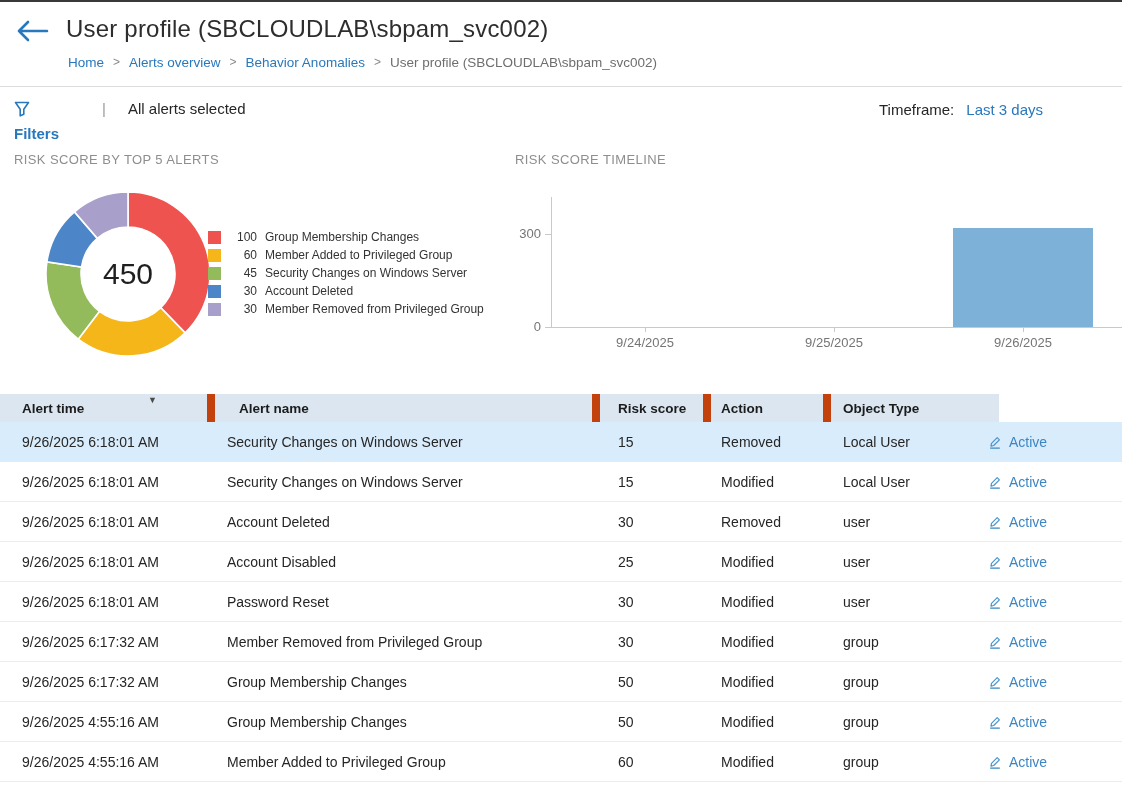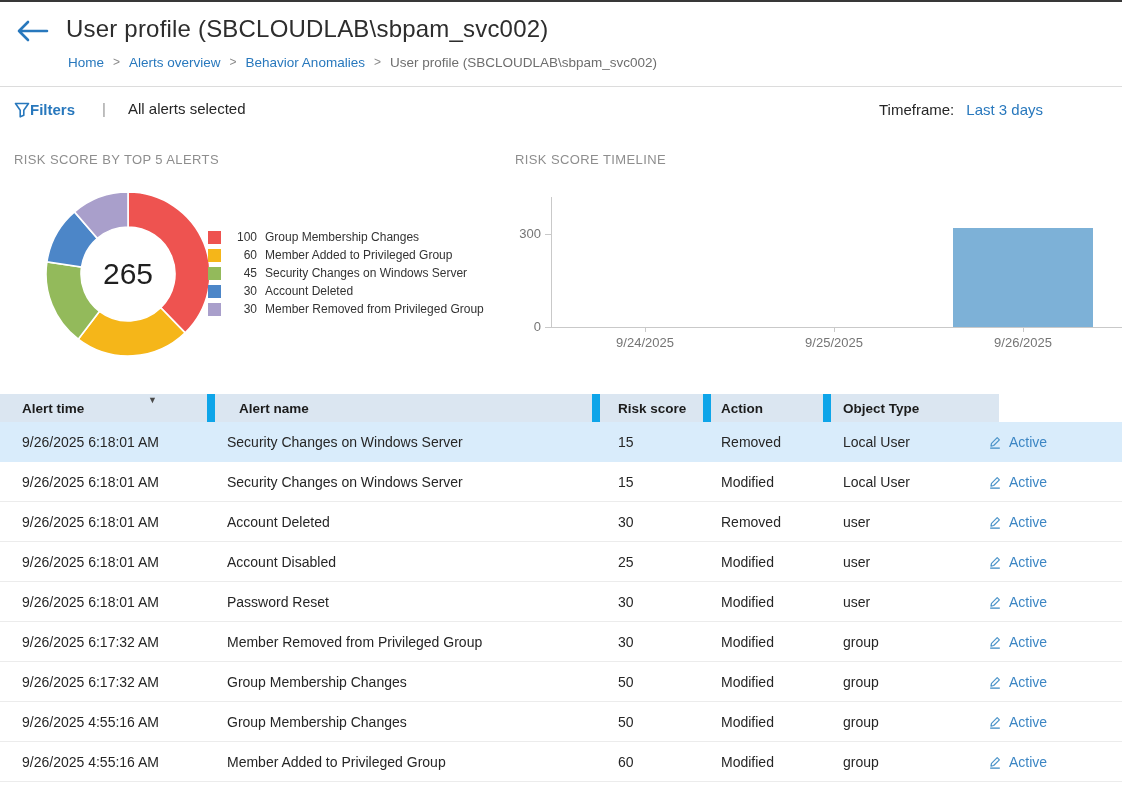--- a/index.html
+++ b/index.html
@@ -17,21 +17,21 @@
   
   #back-button { left:16px; top:20px; width:34px; height:22px; cursor:pointer; }
   #page-title { left:66px; top:15px; font-size:24px; color:#2d2d2d; font-weight:400; letter-spacing:0.2px; }
   #breadcrumb { left:68px; top:55px; font-size:13.5px; display:flex; align-items:flex-start; gap:9px; white-space:nowrap; }
   .crumb-link { color:#2878bd; cursor:pointer; }
   .crumb-sep { color:#8a8a8a; font-size:12px; }
   .crumb-current { color:#6e6e6e; }
   #header-divider { left:0; top:86px; width:1122px; height:1px; background:#dcdcdc; }
 
   
-  #filters-button { left:14px; top:101px; display:flex; align-items:center; cursor:pointer; }
+  #filters-button { left:14px; top:101px; display:flex; gap:8px; cursor:pointer;flex-direction:column; }
   #filters-label { color:#2878bd; font-size:15px; font-weight:600; }
   #toolbar-divider { left:102px; top:100px; color:#9a9a9a; font-size:15px; }
   #selection-summary { left:128px; top:100px; font-size:15px; color:#262626; }
   #timeframe { left:879px; top:101px; display:flex; gap:12px; font-size:15px; }
   #timeframe-label { color:#262626; }
   #timeframe-value { color:#2878bd; cursor:pointer; }
 
   
   .section-title { font-size:13px; color:#8e8e8e; letter-spacing:0.4px; }
   #donut-title { left:14px; top:152px; }
@@ -51,21 +51,21 @@
   #timeline-chart { left:0; top:0; width:1122px; height:789px; pointer-events:none; }
   .axis-line { position:absolute; background:#c9c9c9; }
   .tick-label { position:absolute; font-size:13px; color:#757575; }
   .bar { position:absolute; background:#7db1d7; }
 
   
   #alerts-table { left:0; top:394px; width:1122px; }
   #table-header { display:flex; height:28px; }
   .th { background:#dbe6f1; height:28px; display:flex; align-items:center; font-size:13.5px; font-weight:700;
         color:#1c1c1c; position:relative; }
-  .th:not(:last-child){ border-right:8px solid #0ea5e9; }
+  .th:not(:last-child){ border-right:8px solid #c2410c; }
   #sort-desc-icon { position:absolute; left:148px; top:1px; font-size:9px; color:#4a4a4a; }
   .tr { display:flex; height:40px; background:#ffffff; border-bottom:1px solid #ececec; cursor:pointer; }
   .tr.selected { background:#d9ecfb; border-bottom-color:#d9ecfb; }
   .td { display:flex; align-items:center; font-size:14px; color:#262626; white-space:nowrap; overflow:hidden; }
   .status-link { display:flex; align-items:center; gap:7px; color:#3c86c4; cursor:pointer; }
 </style>
 </head>
 <body>
 
 <div id="top-strip" class="abs"></div>
@@ -101,21 +101,21 @@
 </div>
 
 <div id="donut-title" class="abs section-title">RISK SCORE BY TOP 5 ALERTS</div>
 <svg id="donut-chart" class="abs" viewBox="0 0 166 166">
     <path d="M 83 1 A 82 82 0 0 1 140.11718438316575 141.83559507763516 L 115.73789836596086 116.72284108108356 A 47 47 0 0 0 83 36 Z" fill="#ee5350" stroke="#ffffff" stroke-width="1.6"></path>
     <path d="M 140.11718438316575 141.83559507763516 A 82 82 0 0 1 33.242388042875376 148.178064195895 L 54.480393146526126 120.35815874642762 A 47 47 0 0 0 115.73789836596086 116.72284108108356 Z" fill="#f5b619" stroke="#ffffff" stroke-width="1.6"></path>
     <path d="M 33.242388042875376 148.178064195895 A 82 82 0 0 1 1.8987046395825473 70.89298175179661 L 36.51511119585828 76.06061149188342 A 47 47 0 0 0 54.480393146526126 120.35815874642762 Z" fill="#93ba5b" stroke="#ffffff" stroke-width="1.6"></path>
     <path d="M 1.8987046395825473 70.89298175179661 A 82 82 0 0 1 29.46858630837719 20.884078142747185 L 52.317360445045466 47.396971618403875 A 47 47 0 0 0 36.51511119585828 76.06061149188342 Z" fill="#4c86c8" stroke="#ffffff" stroke-width="1.6"></path>
     <path d="M 29.46858630837719 20.884078142747185 A 82 82 0 0 1 82.99999999999999 1 L 82.99999999999999 36 A 47 47 0 0 0 52.317360445045466 47.396971618403875 Z" fill="#a99fcb" stroke="#ffffff" stroke-width="1.6"></path>
   </svg>
-<div id="donut-total" class="abs">265</div>
+<div id="donut-total" class="abs">450</div>
 <div id="legend" class="abs">
     <div class="legend-item">
       <span class="legend-swatch" style="background: rgb(238, 83, 80);"></span>
       <span class="legend-value">100</span>
       <span class="legend-label">Group Membership Changes</span>
     </div>
     <div class="legend-item">
       <span class="legend-swatch" style="background: rgb(245, 182, 25);"></span>
       <span class="legend-value">60</span>
       <span class="legend-label">Member Added to Privileged Group</span>

